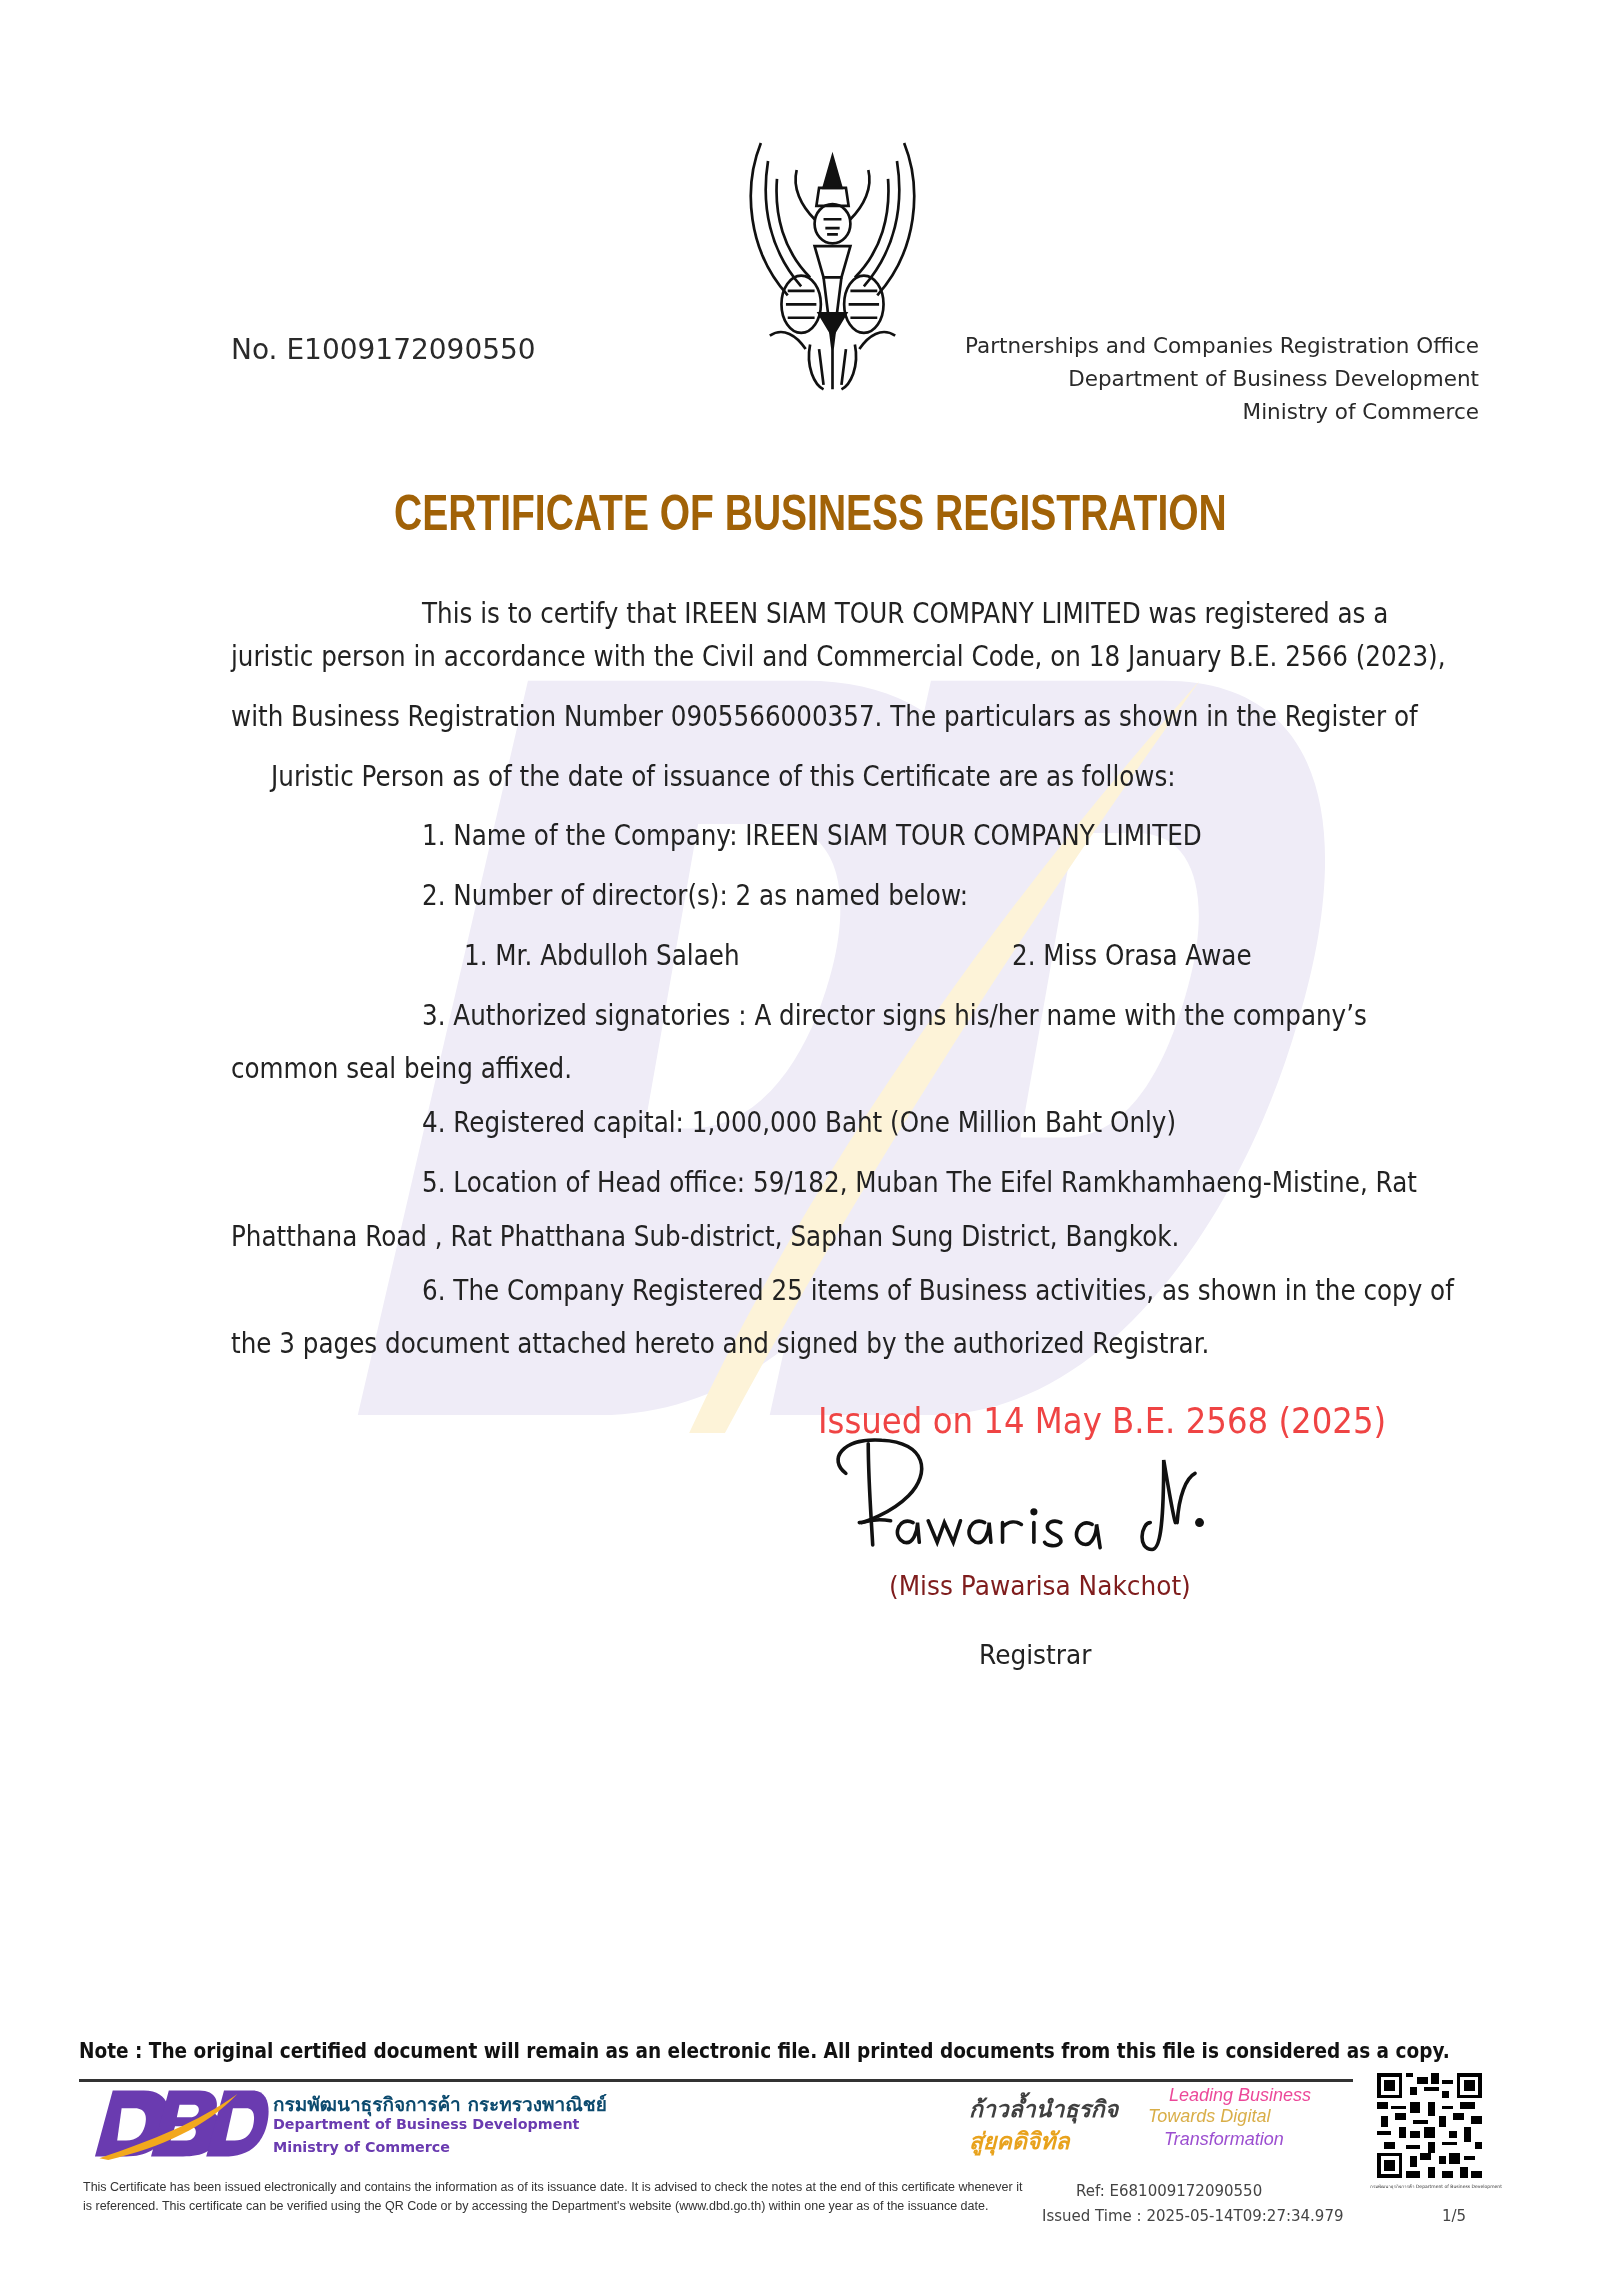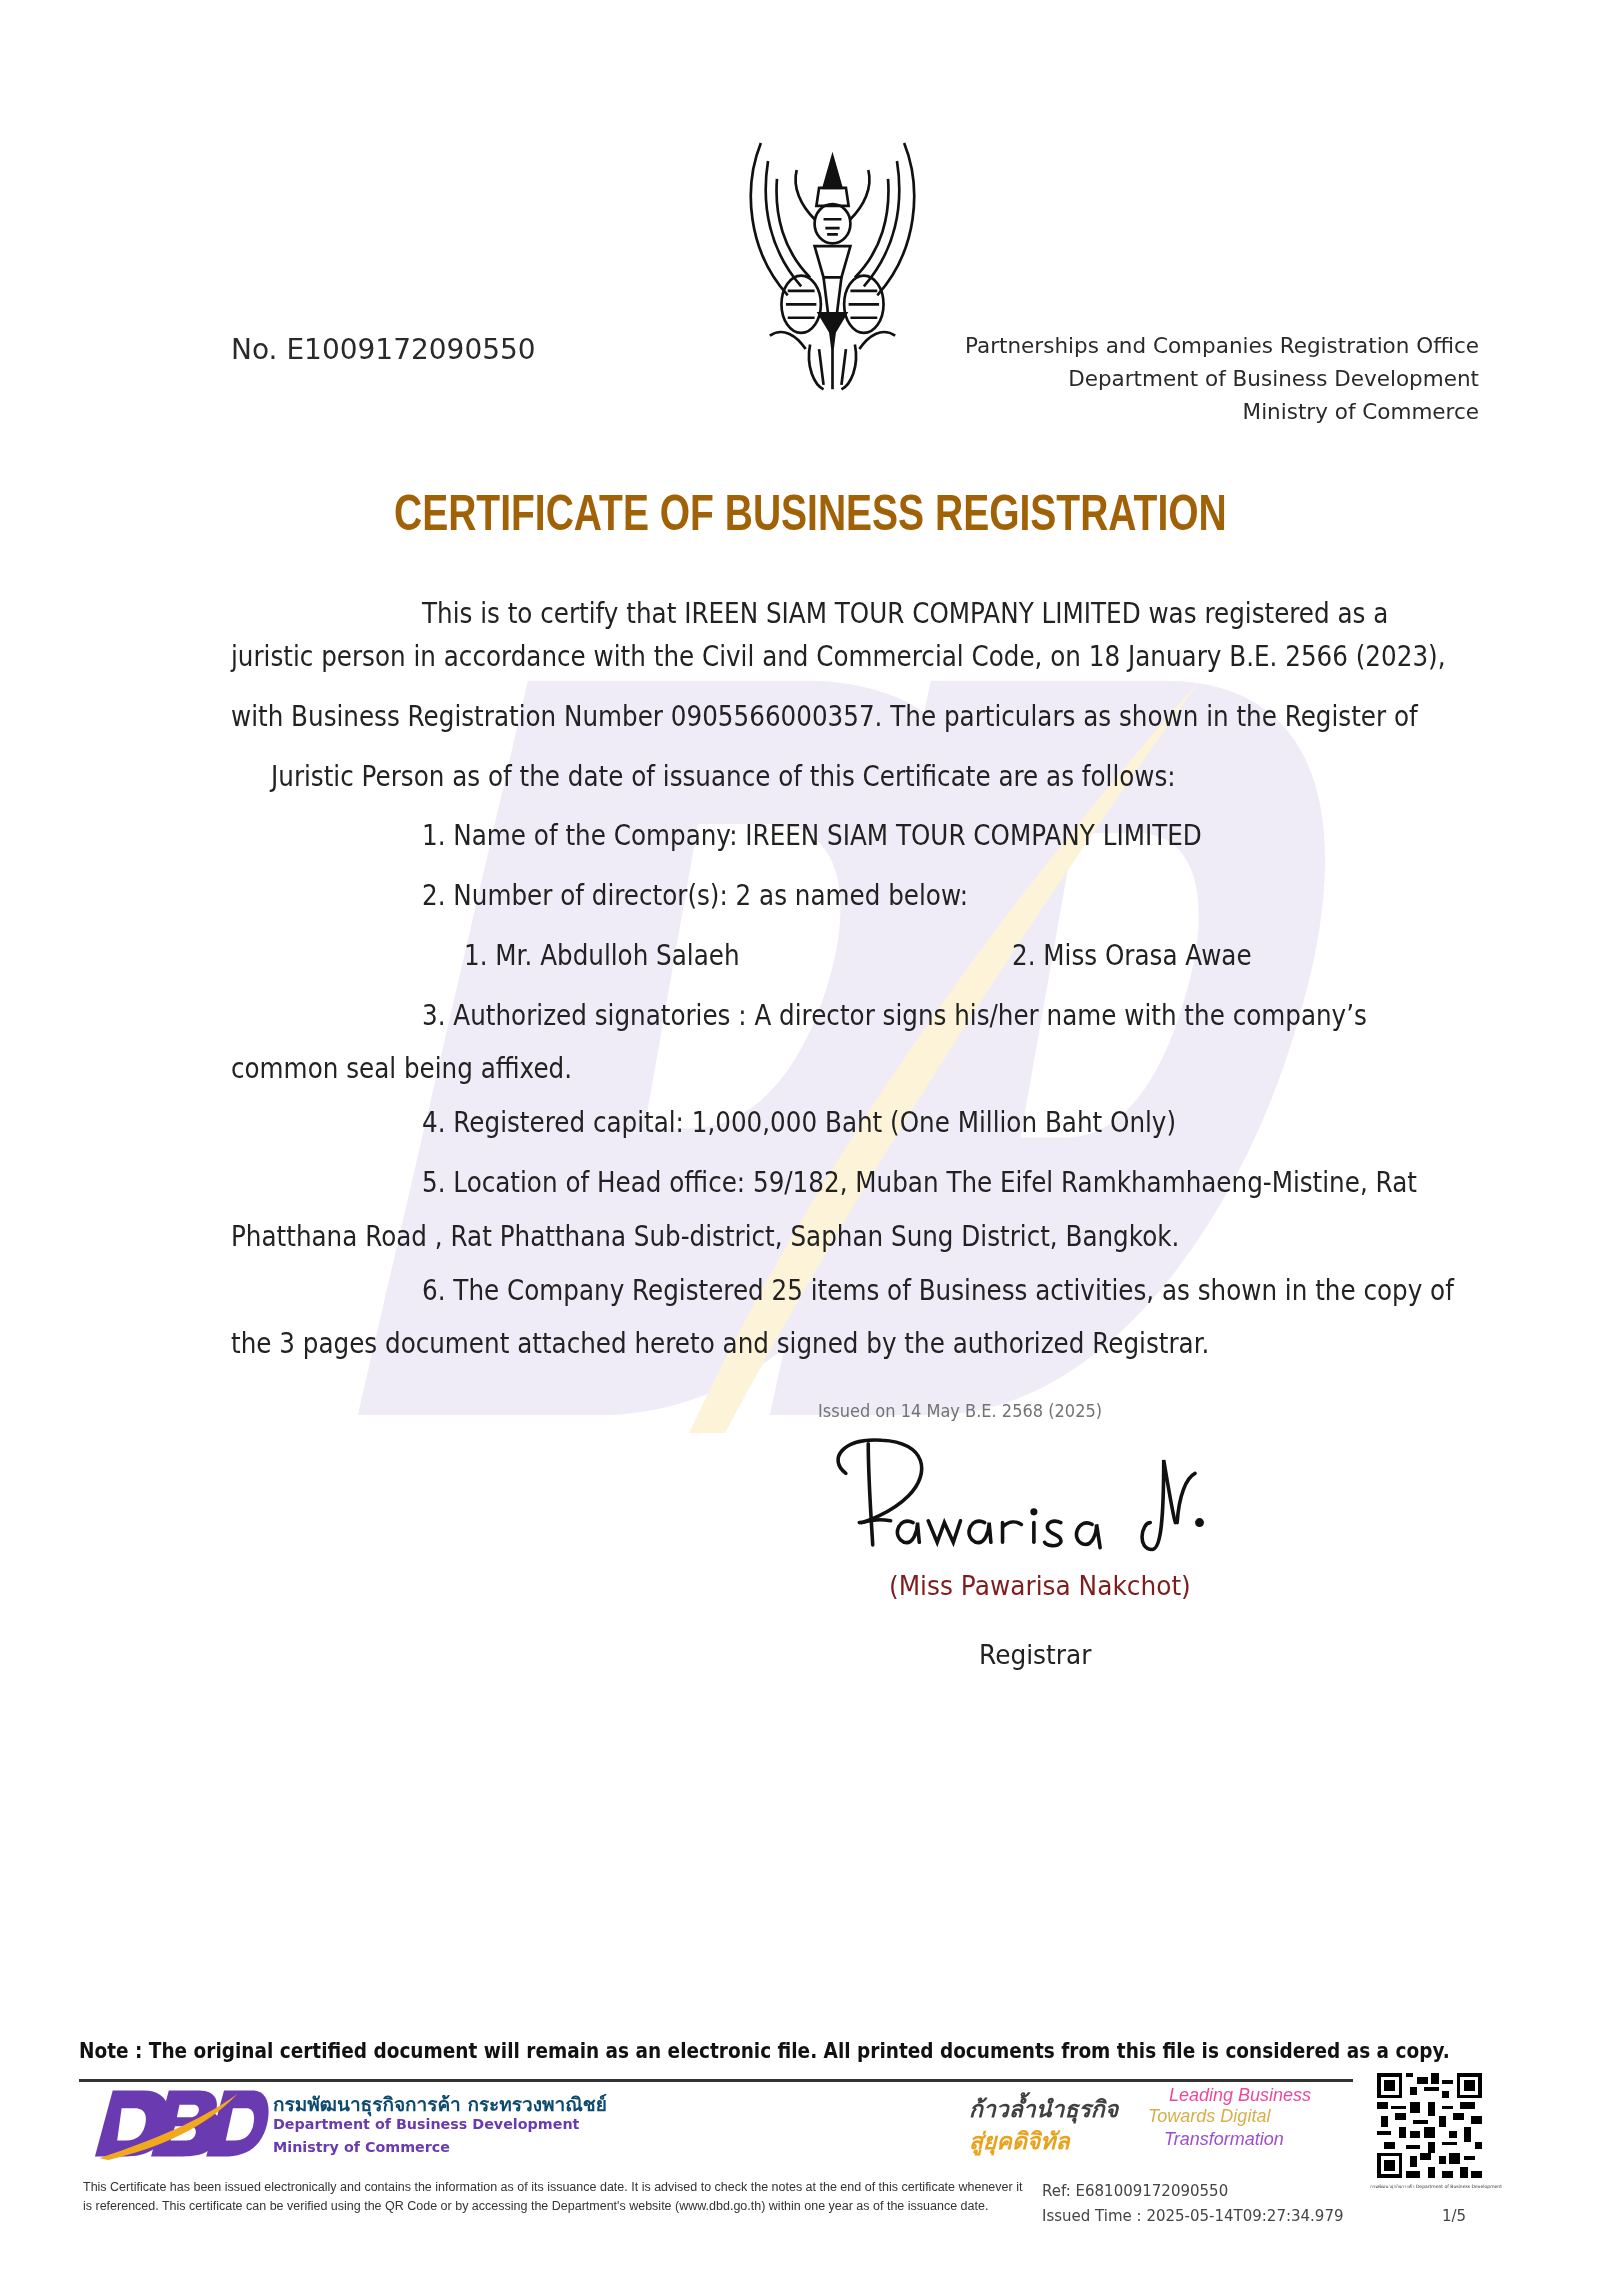--- a/index.html
+++ b/index.html
@@ -14,21 +14,21 @@
   
   #doc-no { left:231px; top:333px; font-size:28px; color:#2a2a2a; }
   #emblem { position:absolute; left:734px; top:134px; width:197px; height:260px; }
   .office { right:141px; font-size:21.5px; color:#2a2a2a; text-align:right; }
   #title { left:394px; top:484px; font-family:"Liberation Sans", sans-serif; font-weight:bold; font-size:50px; color:#a16207; }
   #title .cond { transform:scaleX(0.78); }
 
   .body-line { font-size:28px; color:#222; }
   .body-line .cond { transform:scaleX(0.88); }
 
-  #sig-issued { left:818px; top:1400px; font-size:18px; color:#737373; }
+  #sig-issued { left:818px; top:1400px; font-size:36px; color:#ef4444; }
   #sig-issued .cond { transform:scaleX(0.9); }
   #signature { position:absolute; left:819px; top:1433px; width:385px; height:121px; }
   #sig-name { left:889px; top:1570px; font-size:27px; color:#7f1d1d; }
   #sig-name .cond { transform:scaleX(0.92); }
   #sig-role { left:979px; top:1639px; font-size:27px; color:#222; }
   #sig-role .cond { transform:scaleX(0.92); }
 
   
   #note { left:79px; top:2038px; font-size:21.5px; font-weight:bold; color:#111; }
   #note .cond { transform:scaleX(0.86); }
@@ -38,21 +38,21 @@
   #dbd-en1 { left:273px; top:2116px; font-size:14.3px; font-weight:bold; color:#6a3bb0; }
   #dbd-en2 { left:273px; top:2139px; font-size:14.3px; font-weight:bold; color:#6a3bb0; }
   #slogan-th1 { left:969px; top:2091px; font-size:23px; font-weight:bold; font-style:italic; color:#404040; }
   #slogan-th2 { left:969px; top:2123px; font-size:23px; font-weight:bold; font-style:italic; color:#e8a21c; }
   #slogan-en1 { left:1169px; top:2085px; font-size:18px; font-style:italic; color:#ec4899; font-family:"Liberation Sans", sans-serif; }
   #slogan-en2 { left:1148px; top:2106px; font-size:18px; font-style:italic; color:#d9ae48; font-family:"Liberation Sans", sans-serif; }
   #slogan-en3 { left:1164px; top:2129px; font-size:18px; font-style:italic; color:#9c4fd0; font-family:"Liberation Sans", sans-serif; }
   #qr { position:absolute; left:1377px; top:2073px; width:105px; height:105px; }
   #qr-caption { left:1370px; top:2183px; font-size:4.5px; color:#333; }
   #disclaimer { position:absolute; left:83px; top:2178px; width:940px; font-size:12.5px; line-height:19px; color:#333; font-family:"Liberation Sans", sans-serif; white-space:normal; }
-  #ref { left:1042px; top:2182px; font-size:15px; color:#444; }
+  #ref { left:1076px; top:2182px; font-size:15px; color:#444; }
   #issued-time { left:1042px; top:2207px; font-size:15px; color:#444; }
   #page-no { left:1442px; top:2207px; font-size:15px; color:#444; }
 </style>
 </head>
 <body>
 
 <svg id="watermark" viewBox="0 0 1150 900">
   <path d="M60 880 L250 60 L560 60 C760 60 820 230 760 430 C700 640 560 880 330 880 Z" fill="#efecf7"></path>
   <path d="M440 220 L520 220 C600 220 610 300 590 380 C570 460 520 560 430 560 L380 560 Z" fill="#ffffff"></path>
   <path d="M520 880 L700 60 L960 60 C1150 60 1170 240 1110 440 C1050 650 900 880 700 880 Z" fill="#efecf7"></path>

